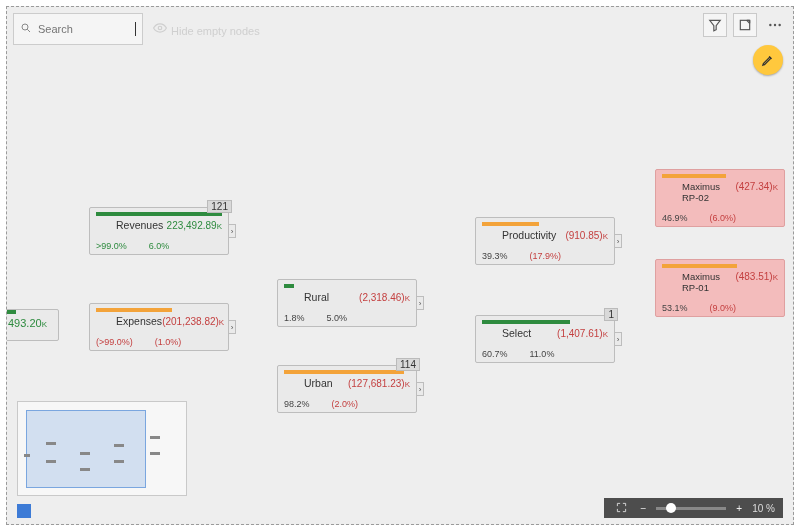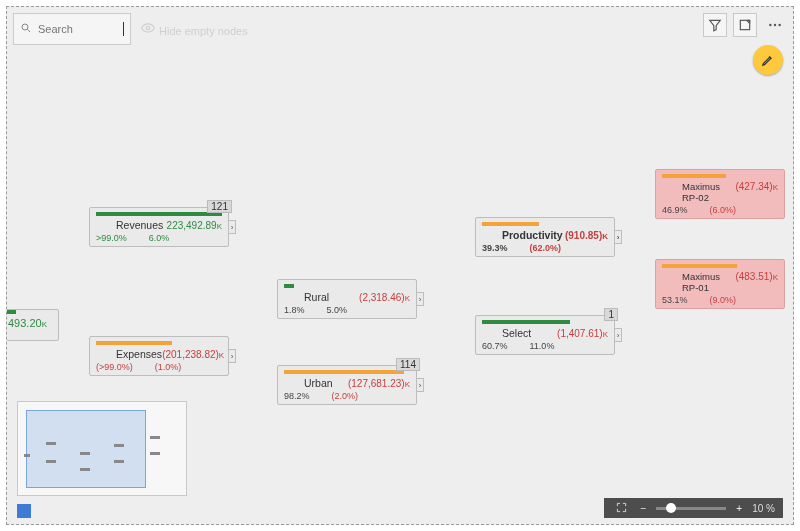--- a/index.html
+++ b/index.html
@@ -24,21 +24,21 @@
   .toolbar-left {
     position: absolute;
     left: 6px; top: 6px;
     display: flex; align-items: center; gap: 10px;
     color: #8a8a8a;
   }
   .search-box {
     display: flex; align-items: center;
     background: #f5f5f5;
     border: 1px solid #ccc;
-    height: 24px; width: 118px;
+    height: 24px; width: 130px;
     padding: 15px 6px;
     gap: 4px;
   }
   .search-box input {
     border: none; background: transparent; outline: none;
     width: 100%; font-size: 11px; color: #888;
   }
   .ghost-option {
     display: flex; align-items: flex-end; gap: 4px;
     color: #cfcfcf;
@@ -79,21 +79,21 @@
   .node .bar {
     height: 4px; width: 100%;
     margin: 1px 0 3px 0;
     display: flex;
   }
   .node .bar span { display: block; height: 100%; }
   .node .title { font-size: 10.5px; color: #333; padding-left: 20px; }
   .node .value-row { display: flex; justify-content: space-between; align-items: baseline; }
   .node .value-green { color: #2e8b3f; }
   .node .value-red { color: #c44040; }
-  .node .stats { display: flex; gap: 22px; margin-top: 2px; font-size: 9px; }
+  .node .stats { display: flex; gap: 22px; margin-top: 10px; font-size: 9px; }
   .node .stat-pos { color: #2e8b3f; }
   .node .stat-neg { color: #c44040; }
   .node .badge {
     position: absolute; top: -8px; right: -4px;
     background: #d9d9d9; border: 1px solid #bbb;
     font-size: 10px; padding: 0 3px; color: #333;
   }
   .node .expander {
     position: absolute; right: -8px; top: 50%; transform: translateY(-50%);
     width: 8px; height: 14px;
@@ -245,21 +245,21 @@
         <span class="value-green"><span>223,492.89</span><span style="font-size:8px">K</span></span>
       </div>
       <div class="stats">
         <span class="stat-pos">&gt;99.0%</span>
         <span class="stat-pos">6.0%</span>
       </div>
       <div class="badge">121</div>
       <div class="expander">›</div>
     </div>
 
-    <div class="node" style="left:82px; top:329px; width:140px;">
+    <div class="node" style="left:82px; top:296px; width:140px;">
       <div class="bar">
           <span style="background:#f3a33a;width:60%"></span>
         </div>
       <div class="value-row">
         <span class="title">Expenses</span>
         <span class="value-red"><span>(201,238.82)</span><span style="font-size:8px">K</span></span>
       </div>
       <div class="stats">
         <span class="stat-neg">(&gt;99.0%)</span>
         <span class="stat-neg">(1.0%)</span>
@@ -291,31 +291,31 @@
         <span class="value-red"><span>(127,681.23)</span><span style="font-size:8px">K</span></span>
       </div>
       <div class="stats">
         <span>98.2%</span>
         <span class="stat-neg">(2.0%)</span>
       </div>
       <div class="badge">114</div>
       <div class="expander">›</div>
     </div>
 
-    <div class="node" style="left:468px; top:210px; width:140px;font-weight:bold;">
+    <div class="node" style="left:468px; top:210px; width:140px;">
       <div class="bar">
           <span style="background:#f3a33a;width:45%"></span>
         </div>
       <div class="value-row">
         <span class="title">Productivity</span>
         <span class="value-red"><span>(910.85)</span><span style="font-size:8px">K</span></span>
       </div>
       <div class="stats">
         <span>39.3%</span>
-        <span class="stat-neg">(62.0%)</span>
+        <span class="stat-neg">(17.9%)</span>
       </div>
       <div class="expander">›</div>
     </div>
 
     <div class="node" style="left:468px; top:308px; width:140px;">
       <div class="bar">
           <span style="background:#2e8b3f;width:70%"></span>
         </div>
       <div class="value-row">
         <span class="title">Select</span>

